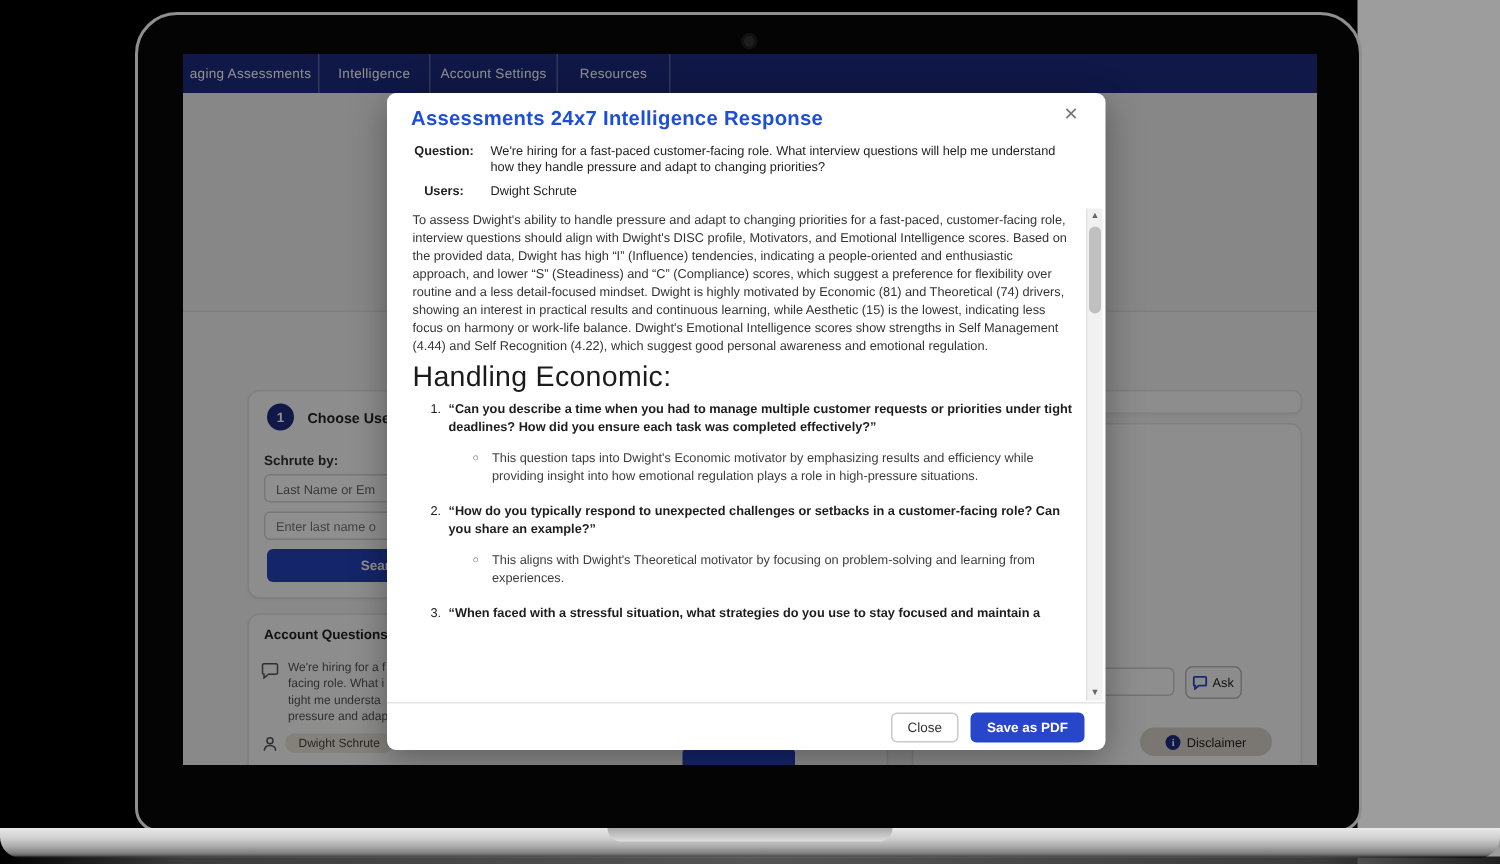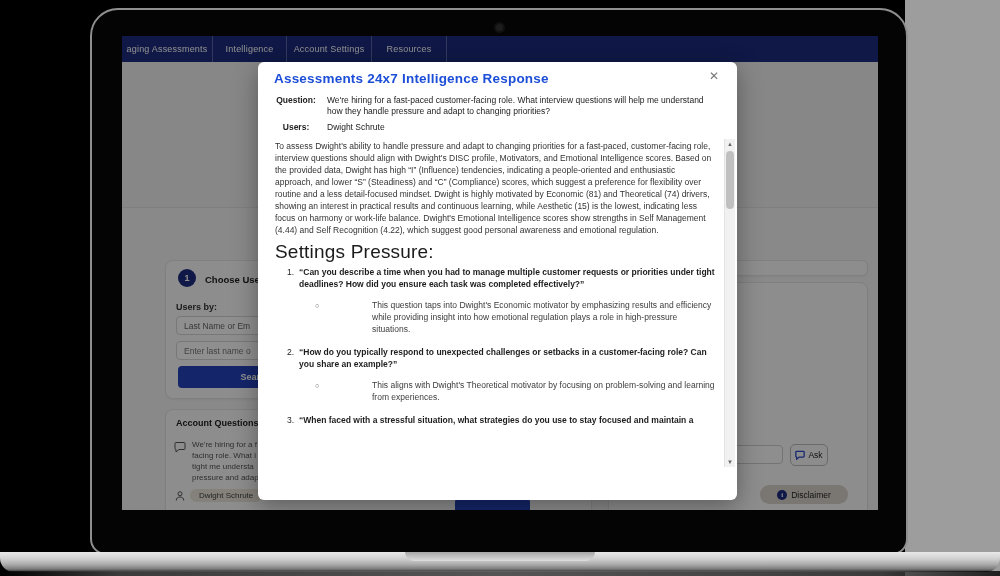--- a/index.html
+++ b/index.html
@@ -82,21 +82,21 @@
   .meta-row{position:absolute;left:16px;display:flex;font-size:8.5px;line-height:11px;color:#222;}
   .meta-label{width:44px;text-align:center;font-weight:bold;flex:none;}
   .meta-value{margin-left:9px;width:390px;}
   .modal-body{position:absolute;left:0px;top:76px;width:479px;height:330px;overflow:hidden;}
   .body-inner{padding:2px 22px 0 17px;font-size:8.5px;line-height:12px;color:#333;}
   .body-inner p{margin:0 0 10px 0;}
   .section-h{font-size:19px;color:#1b1b1b;font-weight:500;margin:4px 0 8px 0;letter-spacing:.2px;}
   .qa-item{display:flex;margin:0 0 9px 12px;}
   .qa-num{flex:none;width:12px;font-size:8.5px;color:#222;}
   .qa-text{font-weight:bold;color:#1d1d1d;}
-  .qa-note{display:flex;margin:0 0 11px 40px;gap:44px;}
+  .qa-note{display:flex;margin:0 0 11px 40px;}
   .qa-note:empty{display:none;}
   .qa-note .marker{flex:none;width:13px;font-size:7px;color:#555;padding-top:1px;}
   .qa-note .note-text{color:#3c3c3c;}
   
   .sbar{position:absolute;right:2px;top:77px;width:10px;height:328px;background:#f1f1f1;
     border-left:1px solid #e3e3e3;z-index:2;}
   .sbar .arrow{position:absolute;left:0;width:10px;height:10px;font-size:6px;color:#666;
     text-align:center;line-height:10px;cursor:pointer;}
   .sbar .up{top:0;}
   .sbar .down{bottom:0;}
@@ -124,21 +124,21 @@
       <div class="nav-tab" style="width:74px">Intelligence</div>
       <div class="nav-tab" style="width:85px">Account Settings</div>
       <div class="nav-tab" style="width:75px">Resources</div>
     </div>
 
     <div class="page-header-band"></div>
 
     <div class="card left-card">
       <div class="step-circle">1</div>
       <div class="step-title">Choose Users</div>
-      <div class="searchby">Users by:</div>
+      <div class="searchby">Schrute by:</div>
       <div class="fake-select">Last Name or Em</div>
       <input class="fake-input" placeholder="Enter last name o" style="">
       <button class="search-btn">Search</button>
     </div>
 
     <div class="card recent-card">
       <div class="recent-title">Account Questions</div>
       <svg class="bubble-icon" viewBox="0 0 24 24">
         <path d="M4 3h16a2 2 0 0 1 2 2v10a2 2 0 0 1-2 2H10l-6 5v-5H4a2 2 0 0 1-2-2V5a2 2 0 0 1 2-2z" fill="none" stroke="#555" stroke-width="2"></path>
       </svg>
@@ -183,21 +183,21 @@
         <div class="meta-value">We're hiring for a fast-paced customer-facing role. What interview questions will help me understand how they handle pressure and adapt to changing priorities?</div>
       </div>
       <div class="meta-row" style="top:60px">
         <div class="meta-label">Users:</div>
         <div class="meta-value">Dwight Schrute</div>
       </div>
 
       <div class="modal-body">
         <div class="body-inner">
           <p>To assess Dwight's ability to handle pressure and adapt to changing priorities for a fast-paced, customer-facing role, interview questions should align with Dwight's DISC profile, Motivators, and Emotional Intelligence scores. Based on the provided data, Dwight has high “I” (Influence) tendencies, indicating a people-oriented and enthusiastic approach, and lower “S” (Steadiness) and “C” (Compliance) scores, which suggest a preference for flexibility over routine and a less detail-focused mindset. Dwight is highly motivated by Economic (81) and Theoretical (74) drivers, showing an interest in practical results and continuous learning, while Aesthetic (15) is the lowest, indicating less focus on harmony or work-life balance. Dwight's Emotional Intelligence scores show strengths in Self Management (4.44) and Self Recognition (4.22), which suggest good personal awareness and emotional regulation.</p>
-          <div class="section-h">Settings Pressure:</div>
+          <div class="section-h">Handling Economic:</div>
 
           <div class="qa-item">
             <div class="qa-num">1.</div>
             <div class="qa-text">“Can you describe a time when you had to manage multiple customer requests or priorities under tight deadlines? How did you ensure each task was completed effectively?”</div>
           </div>
           <div class="qa-note">
             <div class="marker">○</div>
             <div class="note-text">This question taps into Dwight's Economic motivator by emphasizing results and efficiency while providing insight into how emotional regulation plays a role in high-pressure situations.</div>
           </div>
 
@@ -216,20 +216,24 @@
           </div>
         </div>
       </div>
 
       <div class="sbar">
         <div class="arrow up">▲</div>
         <div class="thumb"></div>
         <div class="arrow down">▼</div>
       </div>
 
+      <div class="modal-footer">
+        <button class="btn-close">Close</button>
+        <button class="btn-save">Save as PDF</button>
+      </div>
     </div>
 
   </div>
 </div>
 
 <div class="base"></div>
 <div class="base-notch"></div>
 <div class="base-shadow"></div>
 
 </body></html>

